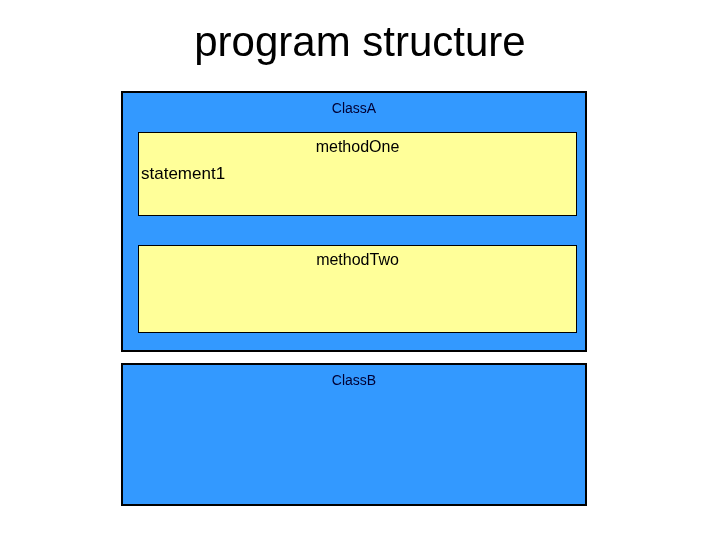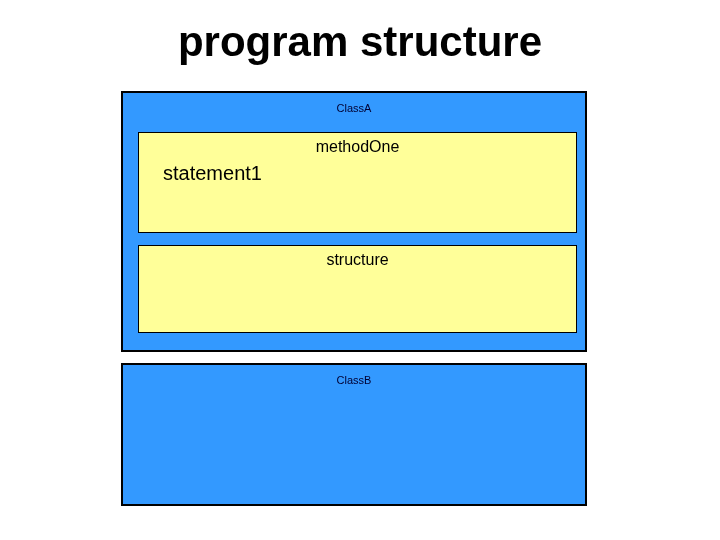--- a/index.html
+++ b/index.html
@@ -16,60 +16,60 @@
     overflow: hidden;
   }
   .title {
     position: absolute;
     left: 0;
     top: 18px;
     width: 100%;
     margin: 0;
     text-align: center;
     font-size: 42px;
-    font-weight: bold;
+    font-weight: normal;
     letter-spacing: 0px;
     color: var(--title_text, #000000);
   }
   .class-box {
     position: absolute;
     background: var(--class_fill, #3399ff);
     border: 2px solid var(--border, #000000);
     box-sizing: border-box;
   }
   .class-a { left: 121px; top: 91px;  width: 466px; height: 261px; }
   .class-b { left: 121px; top: 363px; width: 466px; height: 143px; }
   .class-label {
     padding-top: 6px;
     text-align: center;
-    font-size: 11px;
+    font-size: 14px;
     line-height: 18px;
     color: var(--label_text, #000033);
   }
   .method-box {
     position: absolute;
     left: 15px;
     width: 439px;
     background: var(--method_fill, #ffff99);
     border: 1px solid var(--border, #000000);
     box-sizing: border-box;
   }
-  .method-one { top: 39px;  height: 101px; }
+  .method-one { top: 39px;  height: 84px; }
   .method-two { top: 152px; height: 88px; }
   .method-label {
     padding-top: 5px;
     text-align: center;
     font-size: 16px;
     line-height: 18px;
     color: var(--statement_text, #000000);
   }
   .statements {
     margin-top: 9px;
-    padding-left: 24px;
-    font-size: 20px;
+    padding-left: 2px;
+    font-size: 17px;
     line-height: 17px;
     color: var(--statement_text, #000000);
   }
 </style>
 </head>
 <body>
 
 <div class="slide">
 
   <h1 class="title">program structure</h1>
@@ -78,21 +78,21 @@
     <div class="class-label">ClassA</div>
 
     <div class="method-box method-one">
       <div class="method-label">methodOne</div>
       <div class="statements">
         <div>statement1</div>
       </div>
     </div>
 
     <div class="method-box method-two">
-      <div class="method-label">structure</div>
+      <div class="method-label">methodTwo</div>
     </div>
   </div>
 
   <div class="class-box class-b">
     <div class="class-label">ClassB</div>
   </div>
 
 </div>
 
 </body></html>

